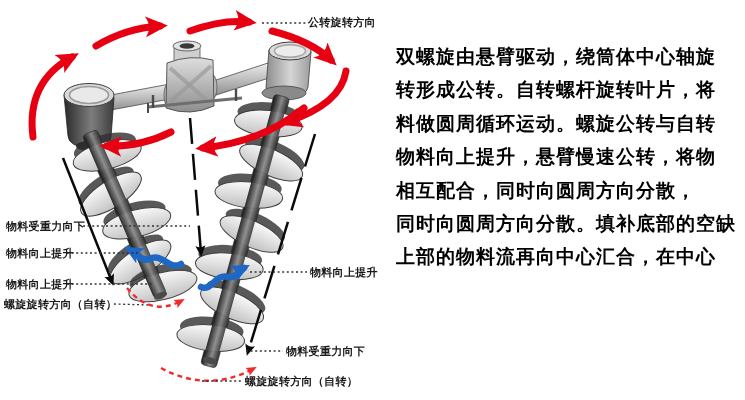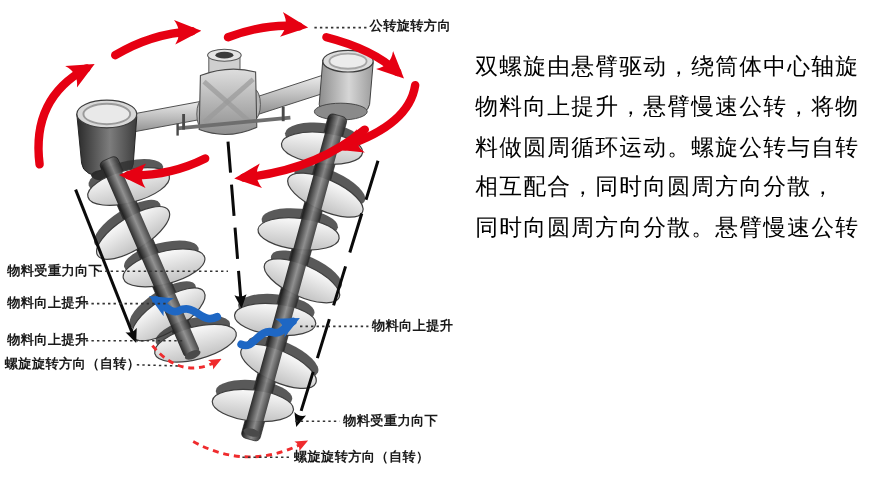--- a/index.html
+++ b/index.html
@@ -36,21 +36,21 @@
 
   
   .description {
     position: absolute;
     left: 396px; top: 40px;
     width: 345px;
     color: #000000;
   }
   .desc-line {
     font-size: 19px;
-    font-weight: 400;
+    font-weight: 700;
     line-height: 33.4px;
     height: 33.4px;
     letter-spacing: 1px;
     white-space: nowrap;
   }
 </style>
 </head>
 <body>
 
 <div id="stage">
@@ -245,19 +245,21 @@
     <div class="dlabel lbl-llift1">物料向上提升</div>
     <div class="dlabel lbl-llift2">物料向上提升</div>
     <div class="dlabel lbl-lselfrot">螺旋旋转方向（自转）</div>
     <div class="dlabel lbl-rlift">物料向上提升</div>
     <div class="dlabel lbl-rgravity">物料受重力向下</div>
     <div class="dlabel lbl-rselfrot">螺旋旋转方向（自转）</div>
   </div>
 
   <div class="description">
     <div class="desc-line">双螺旋由悬臂驱动，绕筒体中心轴旋</div>
+    <div class="desc-line">转形成公转。自转螺杆旋转叶片，将</div>
+    <div class="desc-line">料做圆周循环运动。螺旋公转与自转</div>
     <div class="desc-line">物料向上提升，悬臂慢速公转，将物</div>
-    <div class="desc-line">料做圆周循环运动。螺旋公转与自转</div>
     <div class="desc-line">相互配合，同时向圆周方向分散，</div>
-    <div class="desc-line">同时向圆周方向分散。悬臂慢速公转</div>
+    <div class="desc-line">同时向圆周方向分散。填补底部的空缺</div>
+    <div class="desc-line">上部的物料流再向中心汇合，在中心</div>
   </div>
 
 </div>
 
 </body></html>

